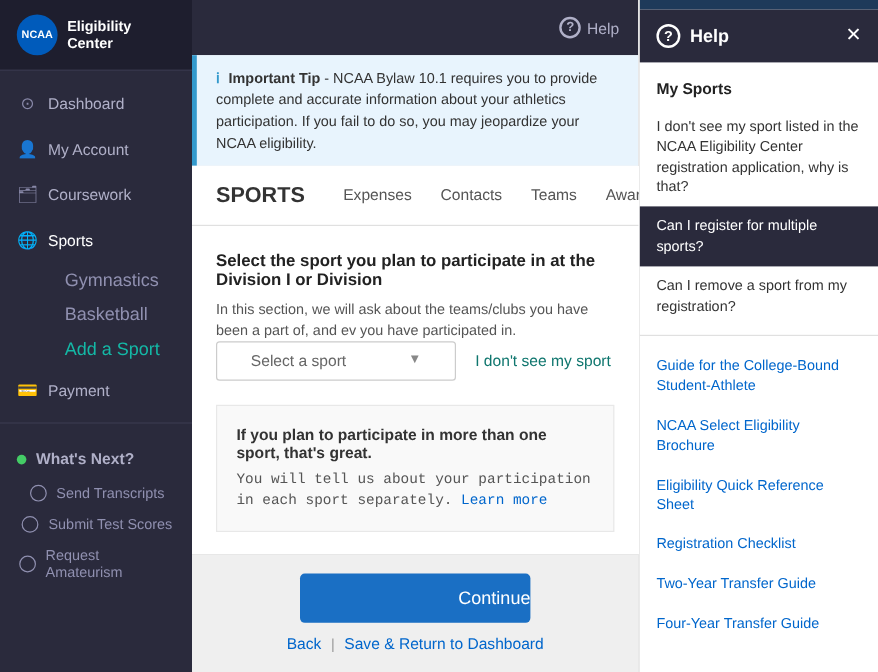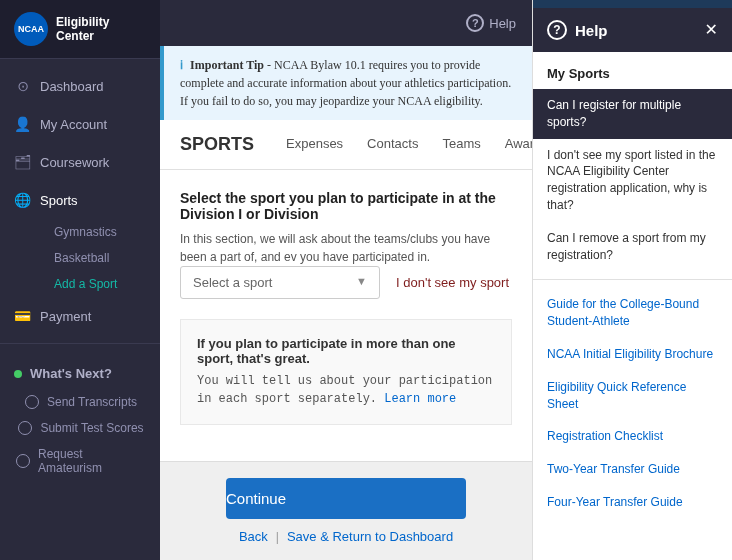--- a/index.html
+++ b/index.html
@@ -65,21 +65,21 @@
       color: #8888a8;
     }
     .nav-item.active .nav-icon { color: #5588ff; }
     .nav-sub {
       padding: 0 0 0 40px;
     }
     .nav-sub-item {
       padding: 6px 14px;
       color: #9090b0;
       cursor: pointer;
-      font-size: 12px;
+      font-size: 15px;
     }
     .nav-sub-item.add {
       color: #14b8a6;
     }
     .nav-divider {
       height: 1px;
       background: #3a3a50;
       margin: 8px 0;
     }
     .whats-next {
@@ -153,21 +153,20 @@
       margin-right: 5px;
       color: #b0b0c8;
     }
     .info-banner {
       background: #e8f4fd;
       border-left: 4px solid #3399cc;
       padding: 10px 16px;
       font-size: 12px;
       color: #333;
       line-height: 1.5;
-      font-family: Liberation Serif, serif;
     }
     .info-banner .info-icon {
       color: #3399cc;
       font-weight: bold;
       margin-right: 4px;
     }
     .content-area {
       flex: 1;
       background: white;
       overflow-y: auto;
@@ -209,35 +208,35 @@
     }
     .select-row {
       display: flex;
       align-items: center;
       gap: 16px;
       margin-bottom: 20px;
     }
     .sport-select {
       border: 1px solid #ccc;
       border-radius: 3px;
-      padding: 8px 12px;
+      padding: 8px 28px;
       width: 200px;
       font-size: 13px;
       color: #666;
       background: white;
       display: flex;
       justify-content: space-between;
       cursor: pointer;
     }
     .sport-select .arrow {
       color: #888;
       font-size: 11px;
     }
     .dont-see-link {
-      color: #7f1d1d;
+      color: #0f766e;
       font-size: 13px;
       cursor: pointer;
       text-decoration: none;
     }
     .info-box {
       background: #f9f9f9;
       border: 1px solid #e8e8e8;
       padding: 16px;
       margin-top: 20px;
     }
@@ -265,24 +264,24 @@
       align-items: center;
       gap: 10px;
       border-top: 1px solid #ddd;
     }
     .continue-btn {
       background: #1a6fc4;
       color: white;
       border: none;
       border-radius: 4px;
       padding: 12px 0;
-      width: 240px;
+      width: 192px;
       font-size: 15px;
       cursor: pointer;
-      text-align: left;
+      text-align: right;
     }
     .bottom-links {
       display: flex;
       align-items: center;
       gap: 8px;
       font-size: 12px;
       color: #555;
     }
     .bottom-links a {
       color: #0066cc;
@@ -478,23 +477,23 @@
 <div class="help-panel">
   <div class="help-panel-nav-strip"></div>
   <div class="help-panel-header">
     <div class="help-panel-title">
       <div class="help-q-circle">?</div>
       <span>Help</span>
     </div>
     <span class="close-btn">✕</span>
   </div>
   <div class="help-section-title">My Sports</div>
+  <div class="help-link">I don't see my sport listed in the NCAA Eligibility Center registration application, why is that?</div>
   <div class="help-link active">Can I register for multiple sports?</div>
-  <div class="help-link">I don't see my sport listed in the NCAA Eligibility Center registration application, why is that?</div>
   <div class="help-link">Can I remove a sport from my registration?</div>
   <div class="help-divider"></div>
   <div class="help-link-blue">Guide for the College-Bound Student-Athlete</div>
-  <div class="help-link-blue">NCAA Initial Eligibility Brochure</div>
+  <div class="help-link-blue">NCAA Select Eligibility Brochure</div>
   <div class="help-link-blue">Eligibility Quick Reference Sheet</div>
   <div class="help-link-blue">Registration Checklist</div>
   <div class="help-link-blue">Two-Year Transfer Guide</div>
   <div class="help-link-blue">Four-Year Transfer Guide</div>
 </div>
 
 </body></html>

